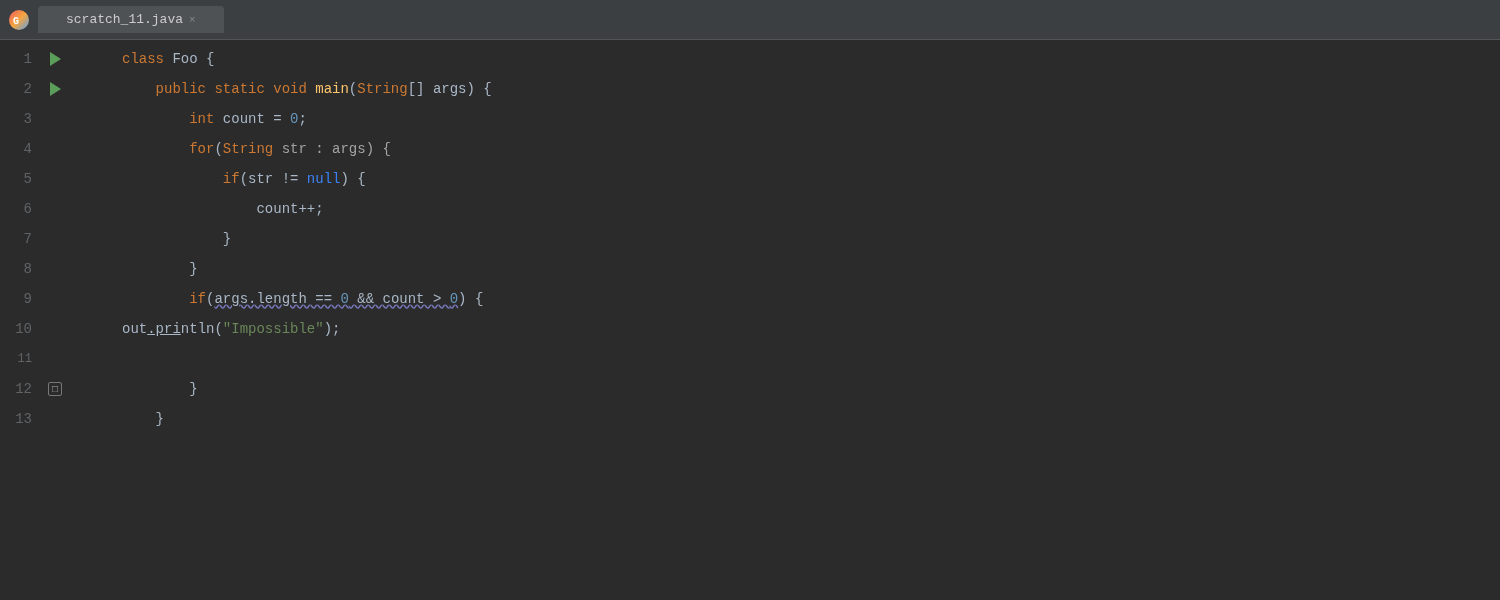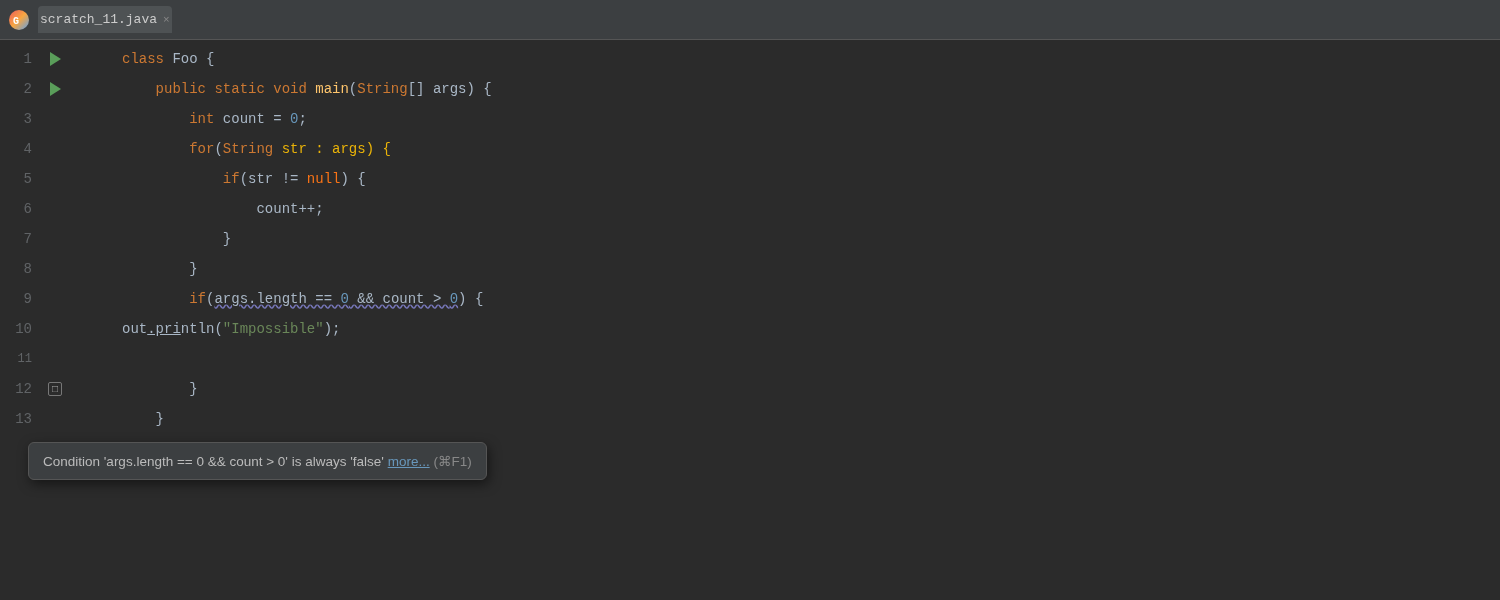--- a/index.html
+++ b/index.html
@@ -21,21 +21,21 @@
       border-bottom: 1px solid #555;
     }
     .title-bar-logo {
       width: 22px;
       height: 22px;
       margin-right: 8px;
     }
     .tab {
       background: #4e5254;
       border-radius: 4px 4px 0 0;
-      padding: 6px 2px;
+      padding: 6px 28px;
       display: flex;
       align-items: center;
       gap: 6px;
       font-size: 13px;
       color: #ccc;
       position: relative;
     }
     .tab-close {
       font-size: 11px;
       color: #888;
@@ -209,31 +209,26 @@
         <div class="gutter-cell">
           <div class="fold-icon" style="font-size: 10px; color: rgb(170, 170, 170);">□</div>
         </div>
         <div class="gutter-cell"></div>
       </div>
 
     <div class="code-lines" id="code-lines">
         <div class="code-line"><span style="color: rgb(204, 120, 50);">class </span><span style="color: rgb(169, 183, 198);">Foo </span><span style="color: rgb(169, 183, 198);">{</span></div>
         <div class="code-line"><span style="color: rgb(169, 183, 198);">    </span><span style="color: rgb(204, 120, 50);">public </span><span style="color: rgb(204, 120, 50);">static </span><span style="color: rgb(204, 120, 50);">void </span><span style="color: rgb(255, 198, 109);">main</span><span style="color: rgb(169, 183, 198);">(</span><span style="color: rgb(204, 120, 50);">String</span><span style="color: rgb(169, 183, 198);">[] args) {</span></div>
         <div class="code-line"><span style="color: rgb(169, 183, 198);">        </span><span style="color: rgb(204, 120, 50);">int </span><span style="color: rgb(169, 183, 198);">count </span><span style="color: rgb(169, 183, 198);">= </span><span style="color: rgb(104, 151, 187);">0</span><span style="color: rgb(169, 183, 198);">;</span></div>
-        <div class="code-line"><span style="color: rgb(169, 183, 198);">        </span><span style="color: rgb(204, 120, 50);">for</span><span style="color: rgb(169, 183, 198);">(</span><span style="color: rgb(204, 120, 50);">String </span><span style="color: #eab308;">str : args) {</span></div>
-        <div class="code-line"><span style="color: rgb(169, 183, 198);">            </span><span style="color: rgb(204, 120, 50);">if</span><span style="color: rgb(169, 183, 198);">(str != </span><span style="color: #f97316;">null</span><span style="color: rgb(169, 183, 198);">) {</span></div>
+        <div class="code-line"><span style="color: rgb(169, 183, 198);">        </span><span style="color: rgb(204, 120, 50);">for</span><span style="color: rgb(169, 183, 198);">(</span><span style="color: rgb(204, 120, 50);">String </span><span style="color: #a3a3a3;">str : args) {</span></div>
+        <div class="code-line"><span style="color: rgb(169, 183, 198);">            </span><span style="color: rgb(204, 120, 50);">if</span><span style="color: rgb(169, 183, 198);">(str != </span><span style="color: #3b82f6;">null</span><span style="color: rgb(169, 183, 198);">) {</span></div>
         <div class="code-line"><span style="color: rgb(169, 183, 198);">                </span><span style="color: rgb(169, 183, 198);">count++;</span></div>
         <div class="code-line"><span style="color: rgb(169, 183, 198);">            }</span></div>
         <div class="code-line"><span style="color: rgb(169, 183, 198);">        }</span></div>
         <div class="code-line"><span style="color: rgb(169, 183, 198);">        </span><span style="color: rgb(204, 120, 50);">if</span><span style="color: rgb(169, 183, 198);">(</span><span style="text-decoration: underline wavy rgb(119, 119, 187); color: rgb(169, 183, 198);">args.length == </span><span style="text-decoration: underline wavy rgb(119, 119, 187); color: rgb(104, 151, 187);">0</span><span style="text-decoration: underline wavy rgb(119, 119, 187); color: rgb(169, 183, 198);"> &amp;&amp; count &gt; </span><span style="text-decoration: underline wavy rgb(119, 119, 187); color: rgb(104, 151, 187);">0</span><span style="color: rgb(169, 183, 198);">) {</span></div>
         <div class="code-line"><span style="color: rgb(169, 183, 198);">out</span><span style="color: rgb(169, 183, 198); text-decoration: underline;">.pri</span><span style="color: rgb(169, 183, 198);">ntln(</span><span style="color: rgb(106, 135, 89);">"Impossible"</span><span style="color: rgb(169, 183, 198);">);</span></div>
         <div class="code-line" style="height: 30px;"></div>
         <div class="code-line"><span style="color: rgb(169, 183, 198);">        }</span></div>
         <div class="code-line"><span style="color: rgb(169, 183, 198);">    }</span></div>
       </div>
   </div>
 
-  <div class="tooltip" id="tooltip">
-    <span>Condition 'args.length == 0 &amp;&amp; count &gt; 0' is always 'false'</span>
-    <span class="more-link">more...</span>
-    <span class="shortcut">(⌘F1)</span>
-  </div>
 </div>
 
 </body></html>

